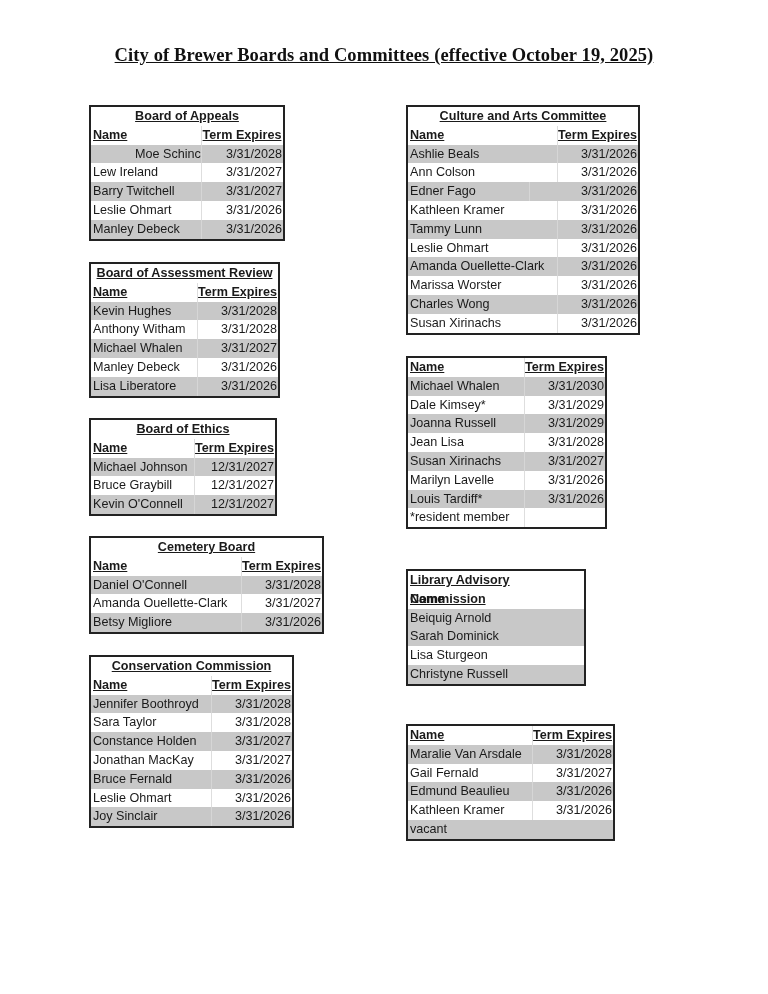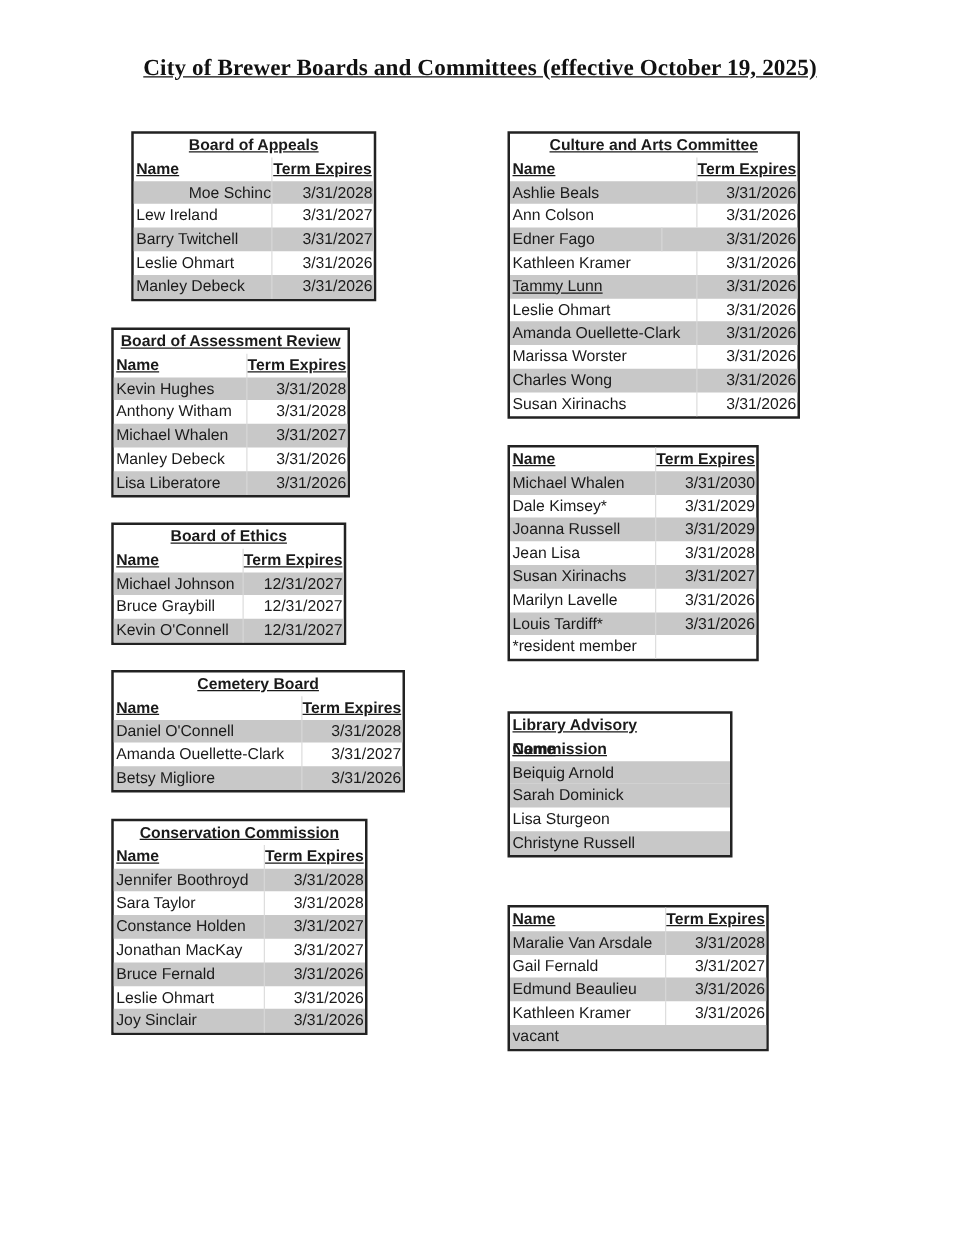--- a/index.html
+++ b/index.html
@@ -28,21 +28,21 @@
   .tbl .row.colhead .c1 span, .tbl .row.colhead .c2 span { text-decoration: underline; }
   .tbl .row.colhead .c2 { text-align: center; }
   .tbl .row.single .c1 { border-right: none; flex: 1; }
   .tbl .hdr.left { text-align: left; padding-left: 2px; }
 </style>
 </head>
 <body>
 
 <div class="title">City of Brewer Boards and Committees (effective October 19, 2025)</div>
 
-<div class="tbl" style="left:105px; top:105px; width:196px;">
+<div class="tbl" style="left:89px; top:105px; width:196px;">
   <div class="hdr"><span>Board of Appeals</span></div>
   <div class="row colhead">
     <div class="c1" style="width:111px;"><span>Name</span></div>
     <div class="c2"><span>Term Expires</span></div>
   </div>
   <div class="row shaded">
       <div class="c1" style="width:111px;padding-left:44px;">Moe Schinck</div>
       <div class="c2">3/31/2028</div>
     </div>
   <div class="row">
@@ -183,21 +183,21 @@
     </div>
   <div class="row shaded">
       <div class="c1" style="width:122px;">Edner Fago</div>
       <div class="c2">3/31/2026</div>
     </div>
   <div class="row">
       <div class="c1" style="width:150px;">Kathleen Kramer</div>
       <div class="c2">3/31/2026</div>
     </div>
   <div class="row shaded">
-      <div class="c1" style="width:150px;text-decoration:underline;">Tammy Lunn</div>
+      <div class="c1" style="width:150px;">Tammy Lunn</div>
       <div class="c2">3/31/2026</div>
     </div>
   <div class="row">
       <div class="c1" style="width:150px;">Leslie Ohmart</div>
       <div class="c2">3/31/2026</div>
     </div>
   <div class="row shaded">
       <div class="c1" style="width:150px;">Amanda Ouellette-Clark</div>
       <div class="c2">3/31/2026</div>
     </div>

